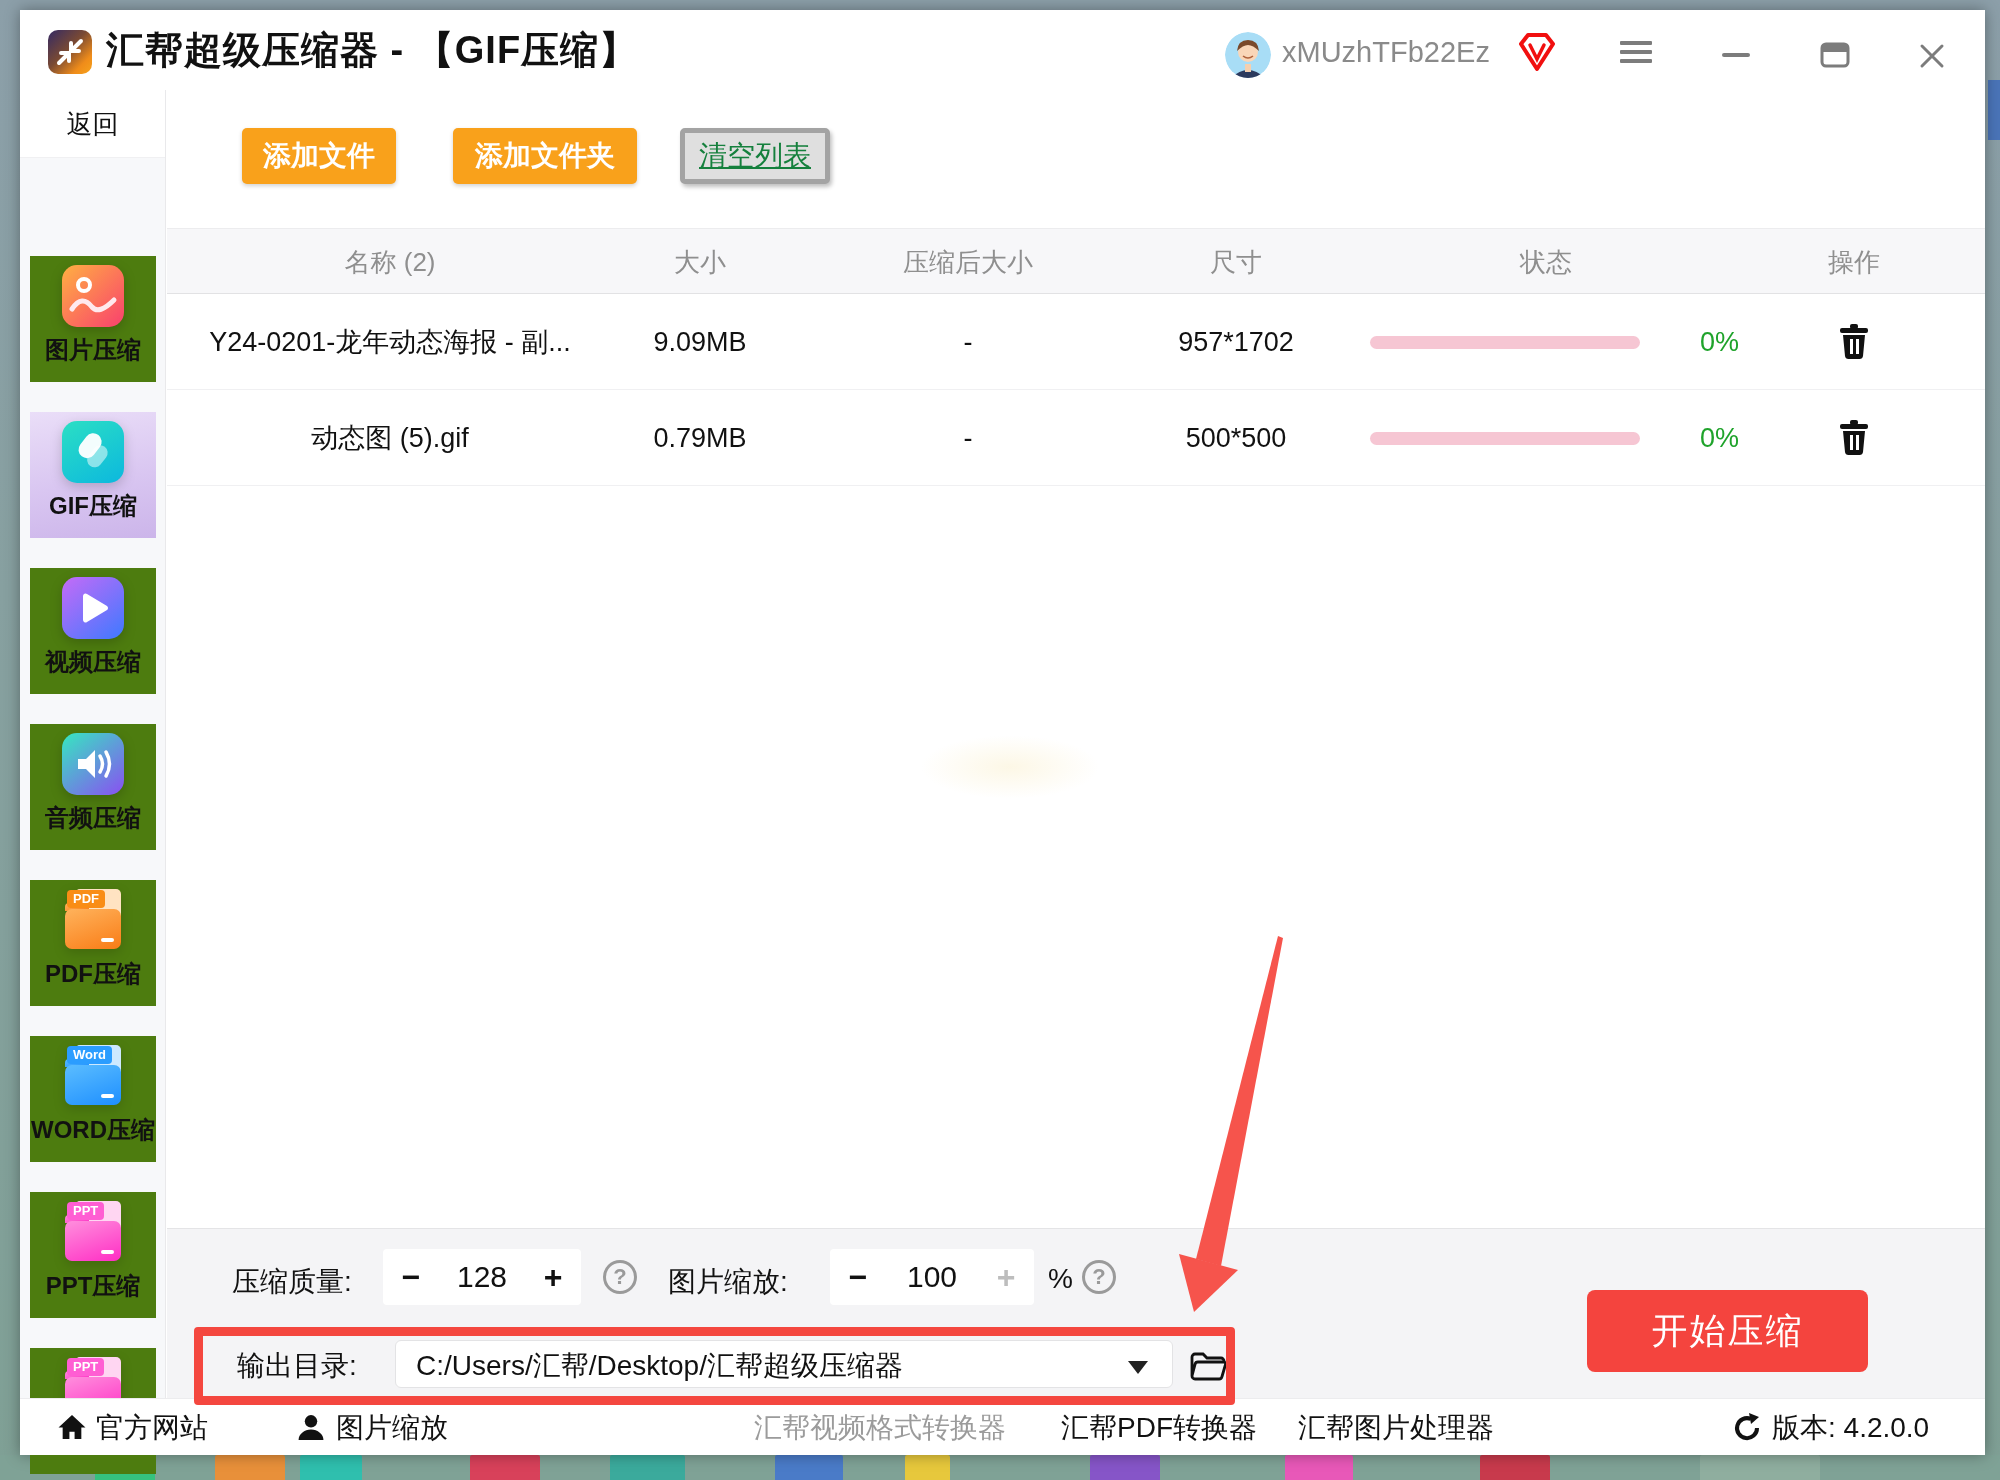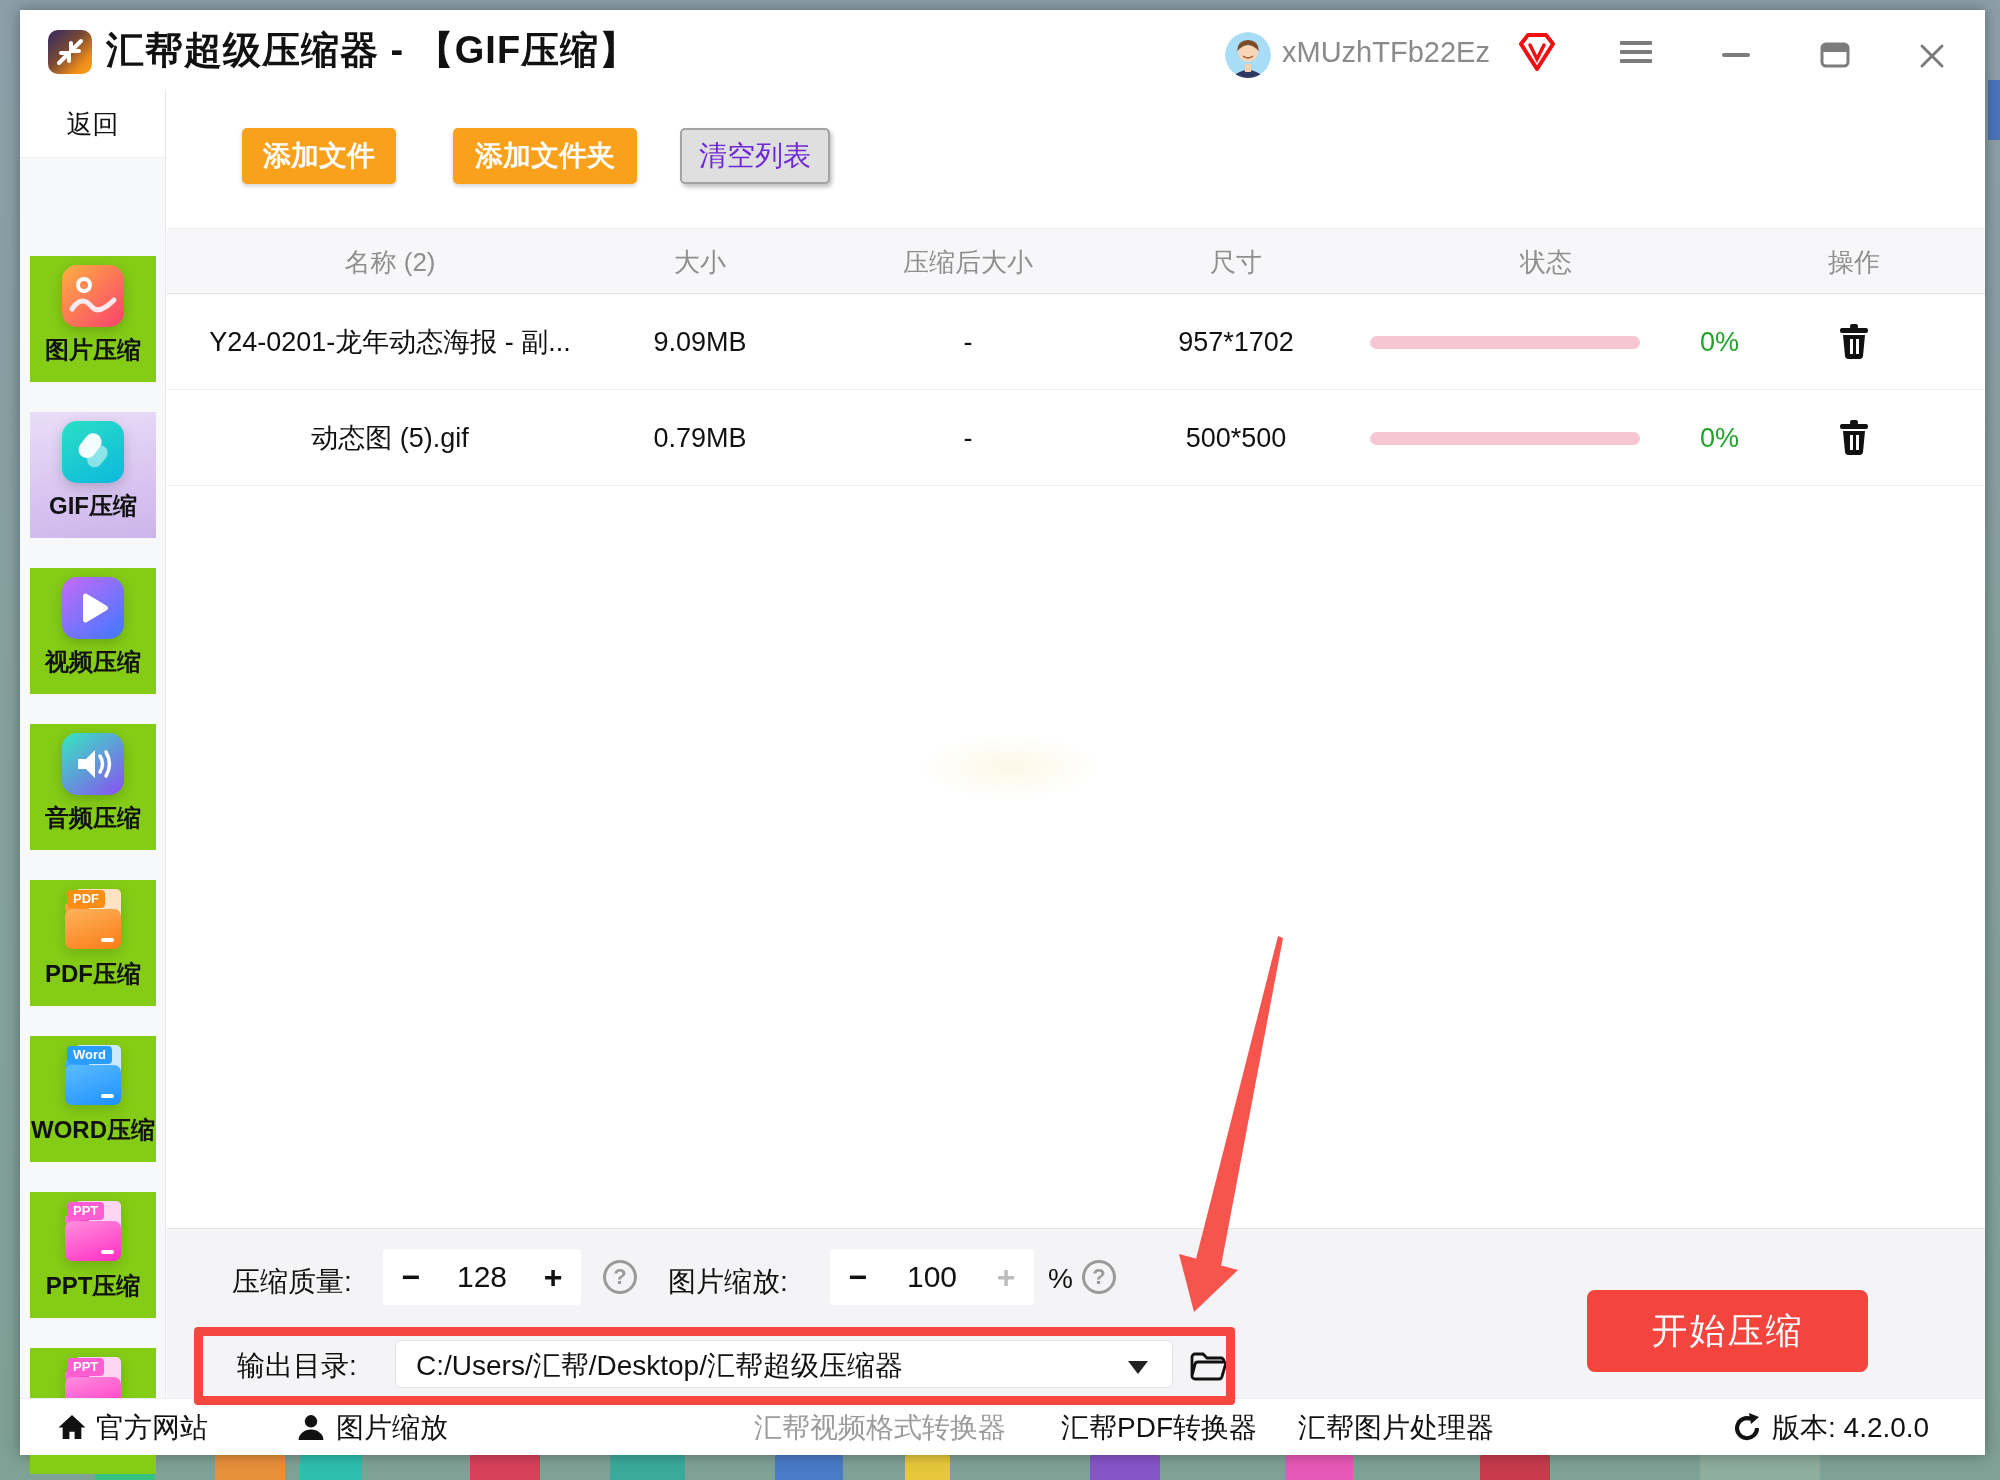--- a/index.html
+++ b/index.html
@@ -19,21 +19,21 @@
   .titlebar { left:0; top:0; width:1965px; height:80px; background:#fff; }
   .app-title { left:86px; top:0; height:80px; line-height:80px; font-size:38px; font-weight:600; color:#111; letter-spacing:1px; }
   .username { left:1262px; top:0; height:80px; line-height:84px; font-size:29px; color:#8a8a8a; }
   .winbtn { color:#7c7c7c; }
   .menu-bar { width:32px; height:4px; background:#7c7c7c; border-radius:1px; margin:5px 0; }
   .min-bar { width:28px; height:4px; background:#7c7c7c; border-radius:2px; }
   
   .sidebar { left:0; top:80px; width:146px; height:1308px; background:#f7f8fa; border-right:1px solid #e9e9eb; }
   .back-btn { left:0; top:0; width:145px; height:68px; background:#fff; border-bottom:1px solid #f0f0f2;
               text-align:center; line-height:68px; font-size:26px; color:#111; cursor:default; }
-  .side-card { left:10px; width:126px; height:126px; background:#84cc16; display:flex; flex-direction:column;
+  .side-card { left:10px; width:126px; height:126px; background:#4d7c0f; display:flex; flex-direction:column;
                align-items:center; justify-content:flex-start; }
   .side-card.selected { background:linear-gradient(170deg,#eadef8 0%,#d9c6f1 55%,#ccb5ea 100%); }
   .side-icon { width:62px; height:62px; margin-top:9px; border-radius:15px; position:relative;
                filter:drop-shadow(0 4px 6px rgba(0,0,0,0.18)); }
   .side-label { margin-top:7px; font-size:24px; font-weight:600; color:#111; white-space:nowrap; }
   .ic-img { background:linear-gradient(135deg,#ffb042 0%,#f9406e 100%); }
   .ic-gif { background:linear-gradient(150deg,#2bdfc4 0%,#0cb8de 100%); }
   .ic-vid { background:linear-gradient(140deg,#c56bf7 0%,#3e79ff 100%); }
   .ic-aud { background:linear-gradient(140deg,#35e8c0 0%,#8a4ff2 100%); }
   .ic-folder { border-radius:0; background:none; filter:drop-shadow(0 4px 6px rgba(0,0,0,0.15)); }
@@ -42,21 +42,21 @@
   .f-tab  { position:absolute; left:3px; bottom:40px; width:24px; height:8px; border-radius:4px 4px 0 0; }
   .f-tag  { position:absolute; left:5px; top:1px; padding:2px 6px; border-radius:4px; color:#fff;
             font-size:13px; font-weight:700; line-height:14px; z-index:3; }
   .f-dash { position:absolute; right:10px; bottom:9px; width:13px; height:4px; background:#fff; border-radius:2px; z-index:3; }
   .pdf  .f-page{background:#ffe3c2;} .pdf  .f-body,.pdf .f-tab{background:linear-gradient(160deg,#ffb35c,#f97c16);} .pdf .f-tag{background:#f98d16;}
   .word .f-page{background:#cde9ff;} .word .f-body,.word .f-tab{background:linear-gradient(160deg,#5bbdff,#1e8fff);} .word .f-tag{background:#2b9dff;}
   .ppt  .f-page{background:#ffd6f2;} .ppt  .f-body,.ppt .f-tab{background:linear-gradient(160deg,#ff8fdd,#ff2ec4);} .ppt .f-tag{background:#ff5ed3;}
   
   .tb-btn { top:118px; height:56px; border:none; border-radius:5px; font-size:28px; cursor:pointer; }
   .tb-orange { background:#f9a11b; color:#fff; font-weight:700; box-shadow:0 2px 4px rgba(0,0,0,0.18); }
-  .tb-gray { background:#dfdfdf; color:#6d28d9; border:2px solid #a3a3a3; box-shadow:2px 3px 4px rgba(0,0,0,0.25); }
+  .tb-gray { background:#dfdfdf; color:#15803d; border:5px solid #a3a3a3; box-shadow:2px 3px 4px rgba(0,0,0,0.25);text-decoration:underline; }
   
   .thead { left:147px; top:218px; width:1818px; height:66px; background:#f7f7f9;
            border-top:1px solid #ececee; border-bottom:1px solid #e2e2e4; }
   .th { position:absolute; top:0; height:66px; line-height:66px; font-size:26px; color:#8f8f8f;
         transform:translateX(-50%); white-space:nowrap; }
   .trow { left:147px; width:1818px; height:96px; background:#fff; border-bottom:1px solid #f0f0f2; }
   .td { position:absolute; top:0; height:96px; line-height:96px; font-size:27px; color:#111;
         transform:translateX(-50%); white-space:nowrap; }
   .pbar { position:absolute; left:1203px; top:42px; width:270px; height:13px; background:#f6c6d3; border-radius:7px; }
   .pct { position:absolute; left:1533px; top:0; height:96px; line-height:96px; font-size:27px; color:#1fa32b; }

